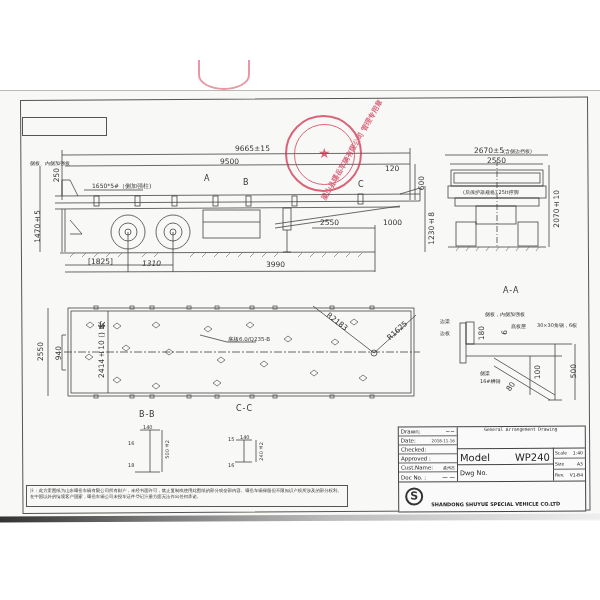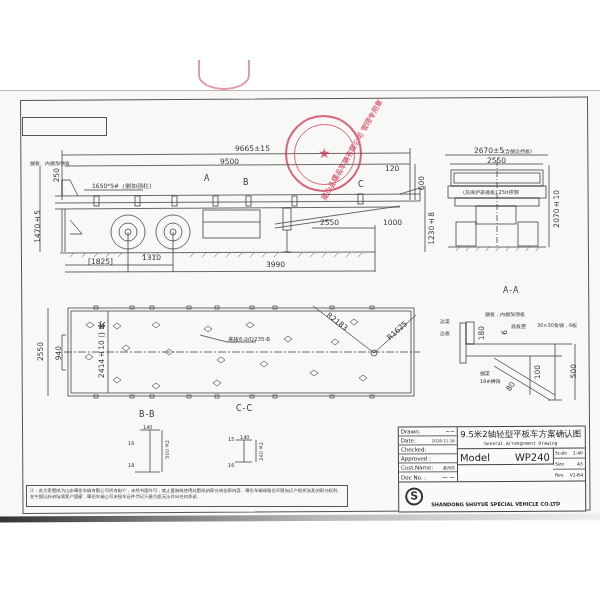--- a/index.html
+++ b/index.html
@@ -253,21 +253,21 @@
 <span class="dim" style="left:220px; top:157px;">9500</span>
 <span class="dim" style="left:92px; top:182px; font-size:6px;">1650*5#（侧加强柱)</span>
 <span class="dim" style="left:385px; top:164px;">120</span>
 <span class="dim v" style="left:417px; top:176px;">600</span>
 <span class="dim v" style="left:52px; top:168px;">250</span>
 <span class="dim v" style="left:33px; top:210px;">1470±5</span>
 <span class="dim v" style="left:427px; top:212px;">1230±8</span>
 <span class="dim" style="left:320px; top:218px;">2550</span>
 <span class="dim" style="left:383px; top:218px;">1000</span>
 <span class="dim" style="left:88px; top:257px;">[1825]</span>
-<span class="dim" style="left:142px; top:253px;">1310</span>
+<span class="dim" style="left:142px; top:259px;font-style:italic;">1310</span>
 <span class="dim" style="left:266px; top:260px;">3990</span>
 <span class="section-title" style="left:204px; top:174px;">A</span>
 <span class="section-title" style="left:243px; top:178px;">B</span>
 <span class="section-title" style="left:358px; top:180px;">C</span>
 <span class="lbl-cn" style="left:30px; top:160px;">侧板、内侧加强板</span>
 
 <span class="dim" style="left:474px; top:146px;">2670±5</span>
 <span class="lbl-cn" style="left:503px; top:148px;">(含侧边挡板)</span>
 <span class="dim" style="left:487px; top:156px;">2550</span>
 <span class="dim v" style="left:552px; top:190px;">2070±10</span>
@@ -329,27 +329,30 @@
     <div class="tb-row">
         <span>Cust.Name:</span>
         <span style="font-size:4px">孟州杰</span>
       </div>
     <div class="tb-row">
         <span>Doc No. :</span>
         <span>— —</span>
       </div>
   </div>
   <div class="tb-title">
-    <div class="cn">9.5米2轴轻型平板车方案确认图</div>
     <div class="en">General Arrangement Drawing</div>
   </div>
   <div class="tb-model">
     <span style="position:absolute; left:3px; top:4px; font-size:10px;">Model</span>
     <span style="position:absolute; left:58px; top:4px; font-size:10px;text-align:right;">WP240</span>
   </div>
+  <div class="tb-dwg">
+    <span style="position:absolute; left:3px; top:5px; font-size:6.5px;">Dwg No.</span>
+    <span style="position:absolute; left:44px; top:5px; font-size:6.5px;"></span>
+  </div>
   <div class="tb-side">
     <div class="tb-row">
         <span>Scale</span>
         <span>1:40</span>
       </div>
     <div class="tb-row">
         <span>Size</span>
         <span>A3</span>
       </div>
     <div class="tb-row">

